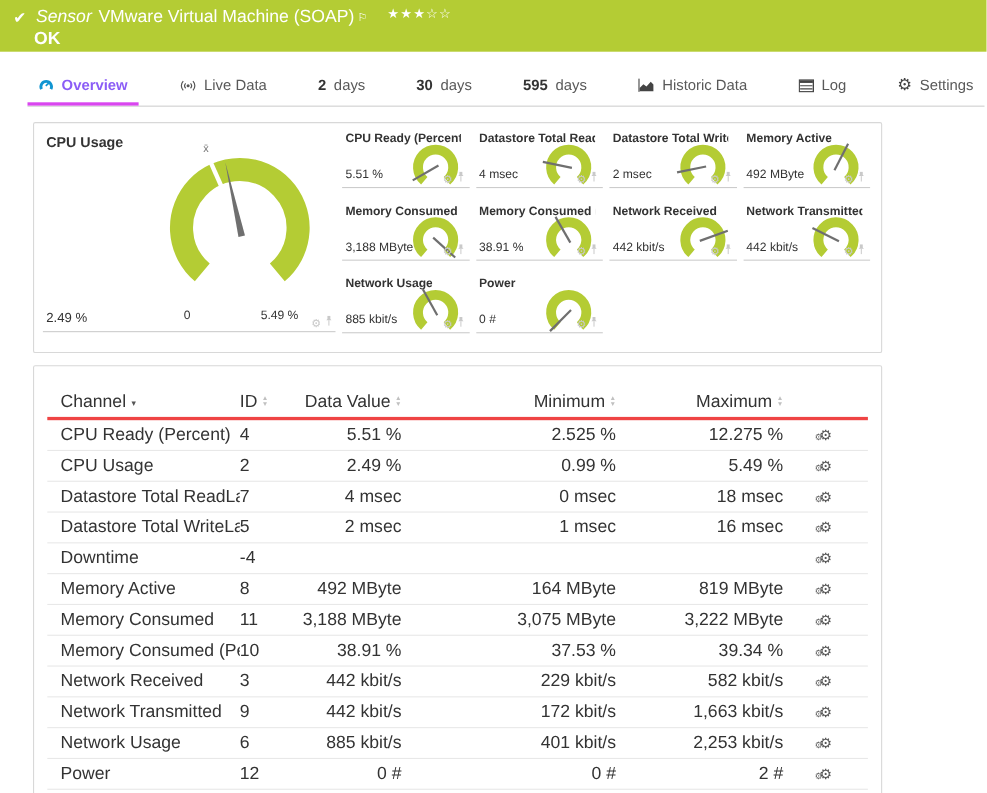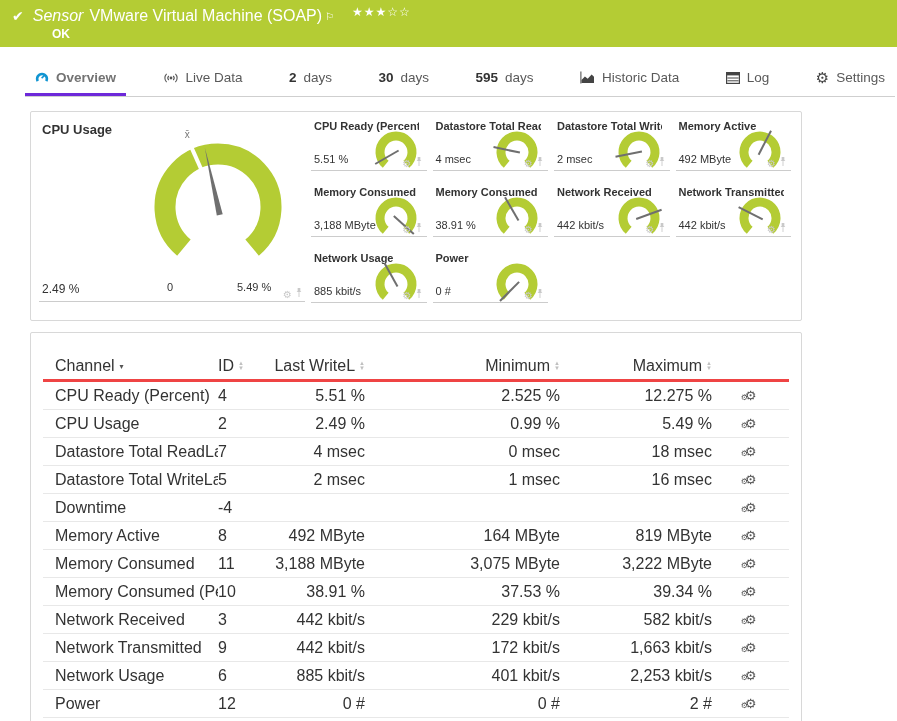--- a/index.html
+++ b/index.html
@@ -9,32 +9,32 @@
     -webkit-font-smoothing:antialiased;
   }
   
   .sensor-header{height:47px;background:#b4cc34;color:#fff;position:relative;}
   .sensor-header .line1{display:flex;align-items:center;padding:7px 0 0 12px;font-size:16px;}
   .check{font-size:14px;font-weight:bold;margin-right:9px;}
   .kind{font-style:italic;margin-right:6px;}
   .sensor-title{font-weight:normal;}
   .flag{font-size:10px;vertical-align:super;margin-left:3px;}
   .stars{font-size:12px;letter-spacing:1px;margin-left:18px;position:relative;top:-4px;}
-  .status-ok{position:absolute;left:52px;top:27px;font-size:12px;font-weight:bold;}
+  .status-ok{position:absolute;left:31px;top:27px;font-size:16px;font-weight:bold;}
   
   .tabbar-wrap{background:#fff;}
   .tabbar{
     display:flex;justify-content:space-between;align-items:stretch;
     margin:0 2px 0 25px;border-bottom:1px solid #cfcfcf;padding-top:14px;
   }
   .tab{
     display:flex;align-items:center;gap:7px;font-size:13.5px;color:#595959;
     padding:9px 10px 11px 10px;cursor:pointer;white-space:nowrap;
   }
-  .tab.active{color:#737373;border-bottom:3px solid #6d28d9;padding-bottom:8px;font-weight:bold;}
+  .tab.active{color:#8b5cf6;border-bottom:3px solid #d946ef;padding-bottom:8px;font-weight:bold;}
   .tab b{color:#333;font-weight:bold;}
   .tab .ticon{display:inline-flex;align-items:center;}
   .tab .gearglyph{font-size:15px;color:#444;line-height:12px;}
   
   .content{padding:14px 0 0 30px;}
   .panel{width:772px;border:1px solid #d8d8d8;border-radius:2px;background:#fff;box-sizing:border-box;}
   .panel.gauges{height:210px;margin-bottom:11px;}
   .panel.table-panel{height:400px;padding:20px 12px 0 12px;}
   
   .gauge-grid{display:grid;grid-template-columns:272px repeat(4,1fr);grid-auto-rows:66px;height:208px;padding:0 6px;box-sizing:border-box;}
@@ -334,21 +334,21 @@
         <span class="sortdown">▾</span>
       </div>
       <div class="c-id">
         <span>ID</span>
         <span class="sortstack">
             <span>▲</span>
             <span>▼</span>
           </span>
       </div>
       <div class="c-num">
-        <span>Last WriteL</span>
+        <span>Data Value</span>
         <span class="sortstack">
             <span>▲</span>
             <span>▼</span>
           </span>
       </div>
       <div class="c-num">
         <span>Minimum</span>
         <span class="sortstack">
             <span>▲</span>
             <span>▼</span>

